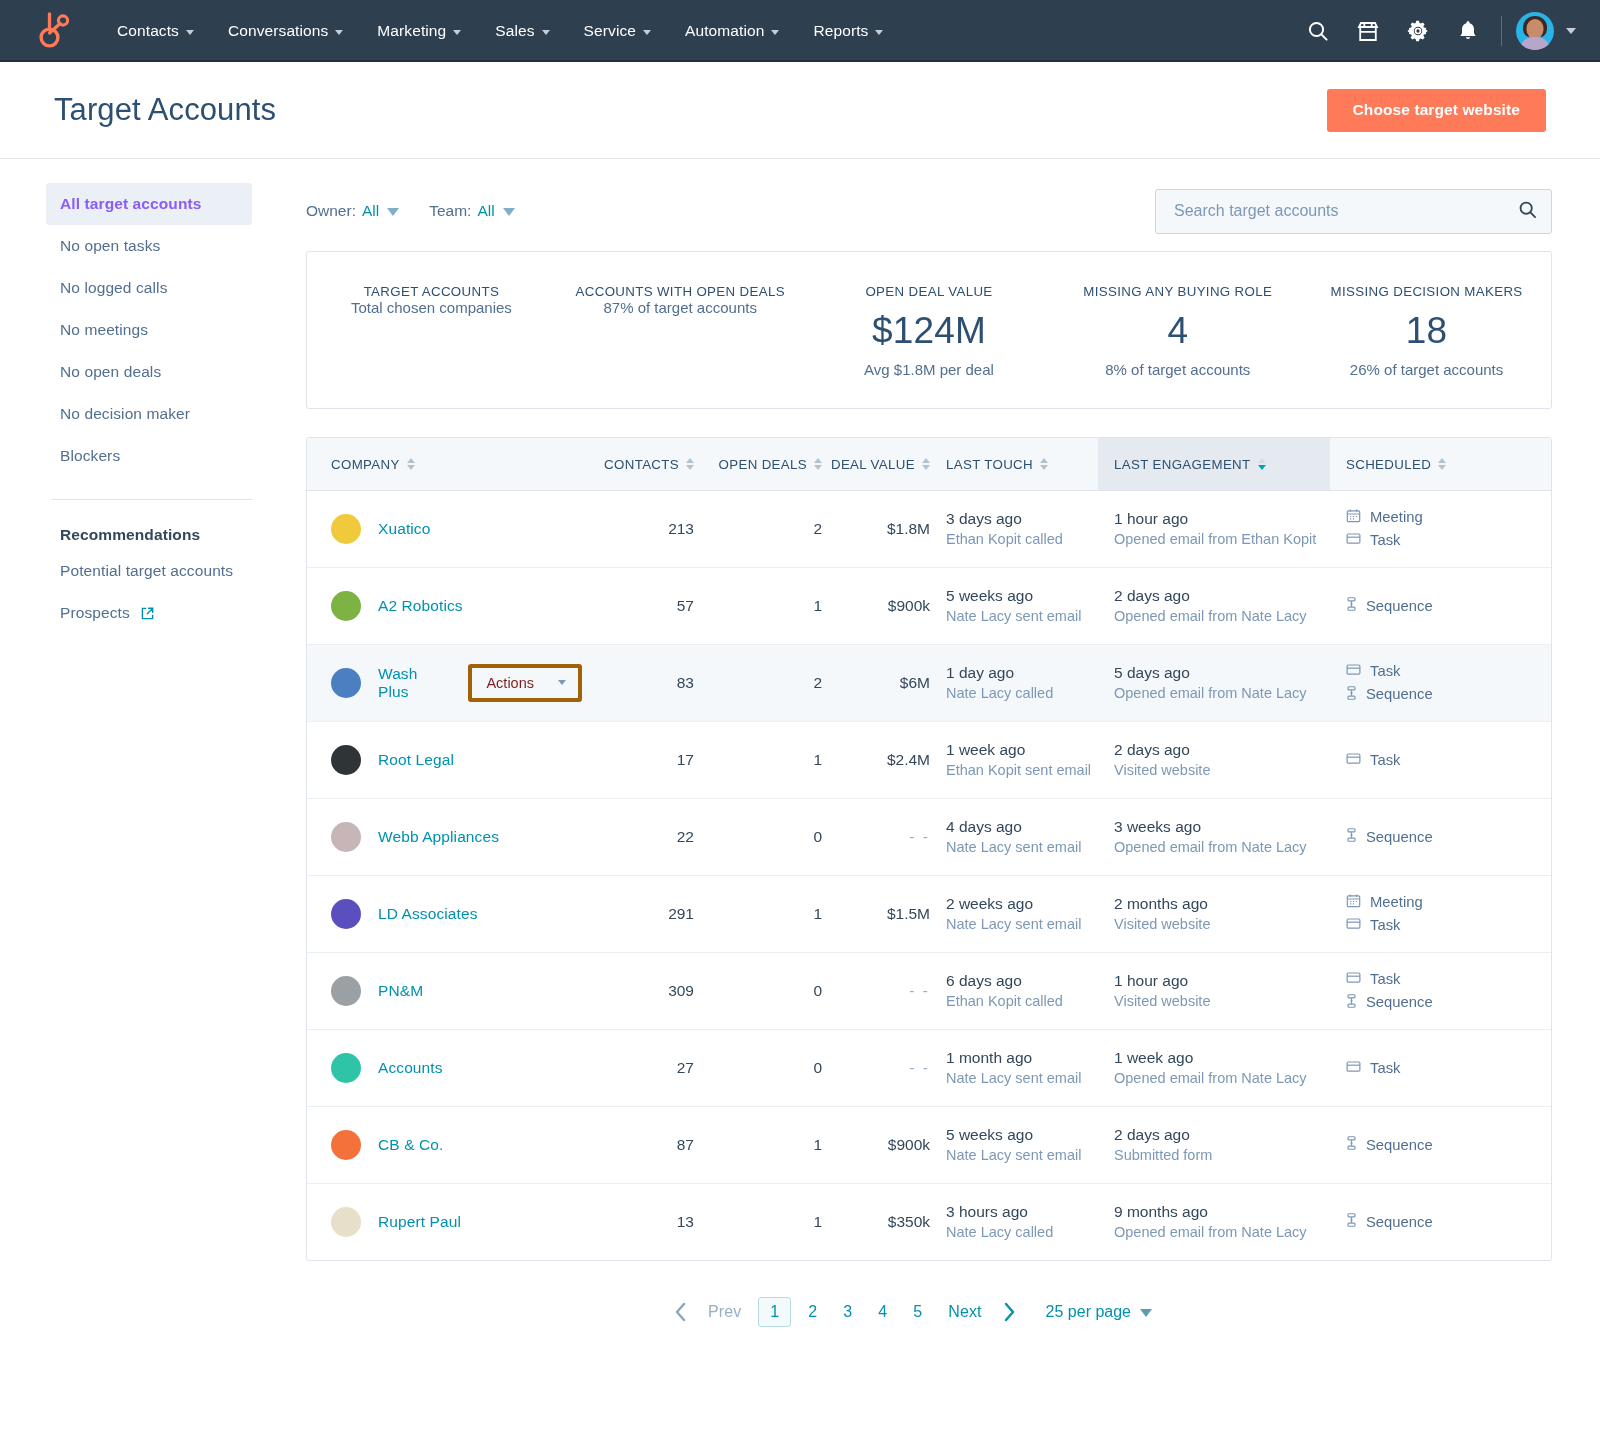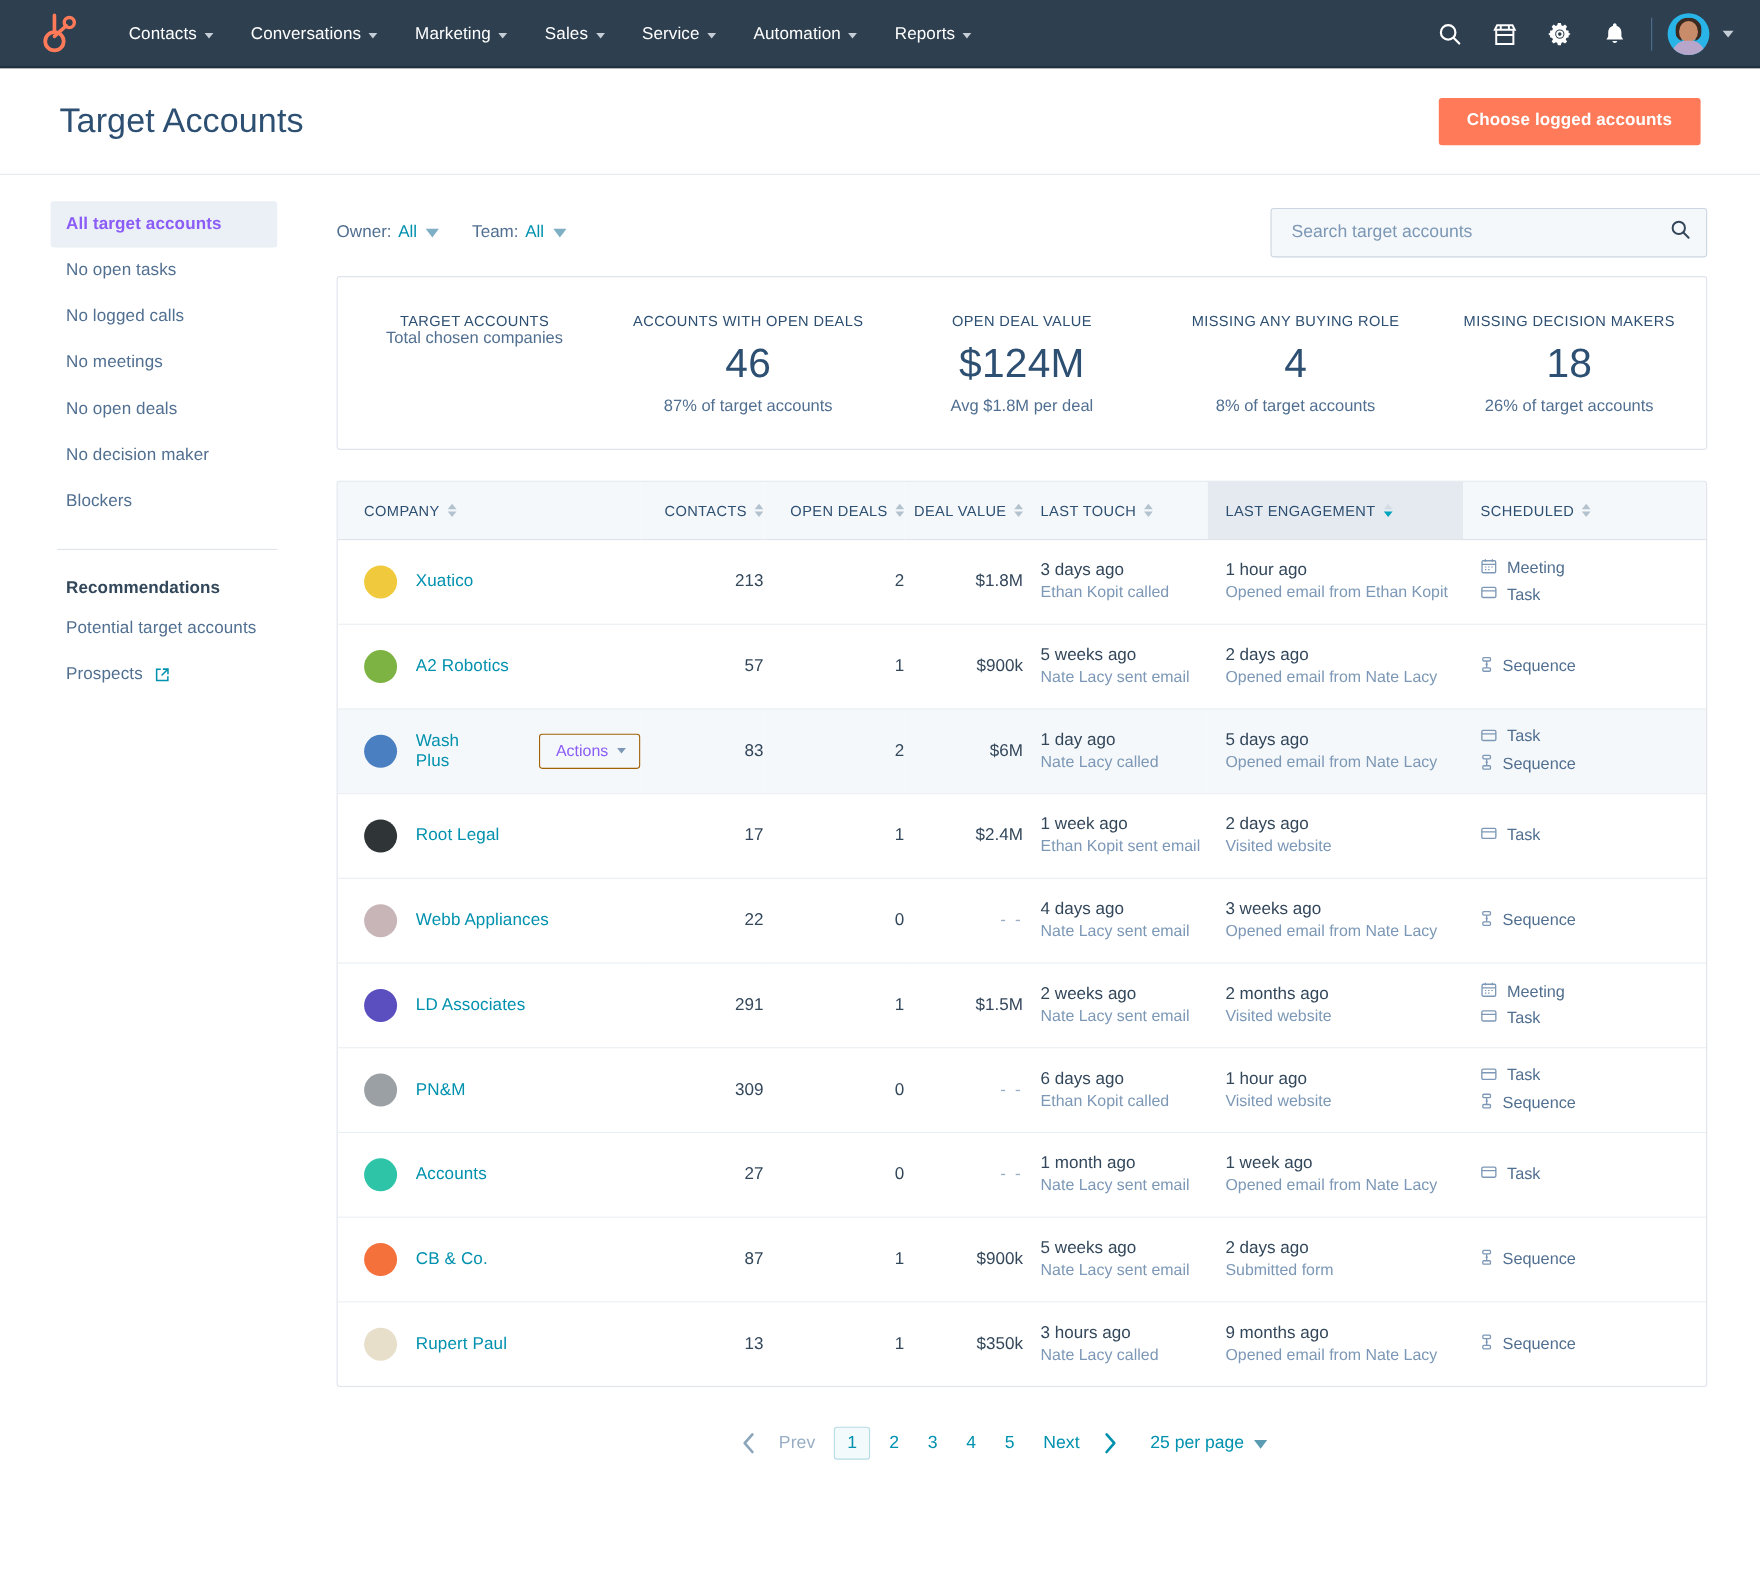--- a/index.html
+++ b/index.html
@@ -180,23 +180,23 @@
   tbody tr.hovered { background: #f5f8fa; }
   td { padding: 0; vertical-align: middle; font-size: 15.5px; }
   td.c-company { padding-left: 24px; }
   .company-cell { display: flex; align-items: center; gap: 17px; }
   .cavatar {
     width: 30px; height: 30px; border-radius: 50%; flex: 0 0 auto;
     filter: blur(0.4px);
   }
   .cname { color: #0091ae; cursor: pointer; letter-spacing: .1px; }
   .actions-btn {
-    background: #f5f8fa; border: 1px solid #a16207; border-radius: 3px;
-    color: #8b5cf6; font-size: 14.5px; padding: 7px 12px 7px 14px;
-    display: inline-flex; align-items: center; gap: 8px; cursor: pointer;
+    background: #f5f8fa; border: 4px solid #a16207; border-radius: 3px;
+    color: #7f1d1d; font-size: 14.5px; padding: 7px 12px 7px 14px;
+    display: inline-flex; align-items: center; gap: 24px; cursor: pointer;
     margin-left: 22px; font-family: "Liberation Sans", sans-serif;
   }
   .actions-btn .tri {
     width: 0; height: 0; border-left: 4.5px solid transparent;
     border-right: 4.5px solid transparent; border-top: 5.5px solid #7c98b6;
   }
   td.num { text-align: right; color: #33475b; padding-right: 0; }
   td.num.dash { color: #99aec4; letter-spacing: 2px; }
   .twoline .l1 { color: #33475b; font-size: 15.5px; margin-bottom: 3px; }
   .twoline .l2 { color: #7c98b6; font-size: 14.5px; }
@@ -311,21 +311,21 @@
         <div class="face"></div>
         <div class="body"></div>
       </div>
       <span class="nav-caret-down"></span>
     </div>
   </div>
 </div>
 
 <div class="pagehead">
   <div class="pagetitle">Target Accounts</div>
-  <button class="btn-primary">Choose logged accounts</button>
+  <button class="btn-primary">Choose target website</button>
 </div>
 
 <div class="content">
 
   <div class="sidebar">
     <div class="side-item active">
       <span>All target accounts</span>
     </div>
     <div class="side-item muted">
       <span>No open tasks</span>
@@ -388,21 +388,20 @@
       </div>
     </div>
 
     <div class="statcard">
       <div class="stat">
         <div class="stat-label">TARGET ACCOUNTS</div>
         <div class="stat-sub">Total chosen companies</div>
       </div>
       <div class="stat">
         <div class="stat-label">ACCOUNTS WITH OPEN DEALS</div>
-        <div class="stat-value">46</div>
         <div class="stat-sub">87% of target accounts</div>
       </div>
       <div class="stat">
         <div class="stat-label">OPEN DEAL VALUE</div>
         <div class="stat-value">$124M</div>
         <div class="stat-sub">Avg $1.8M per deal</div>
       </div>
       <div class="stat">
         <div class="stat-label">MISSING ANY BUYING ROLE</div>
         <div class="stat-value">4</div>

